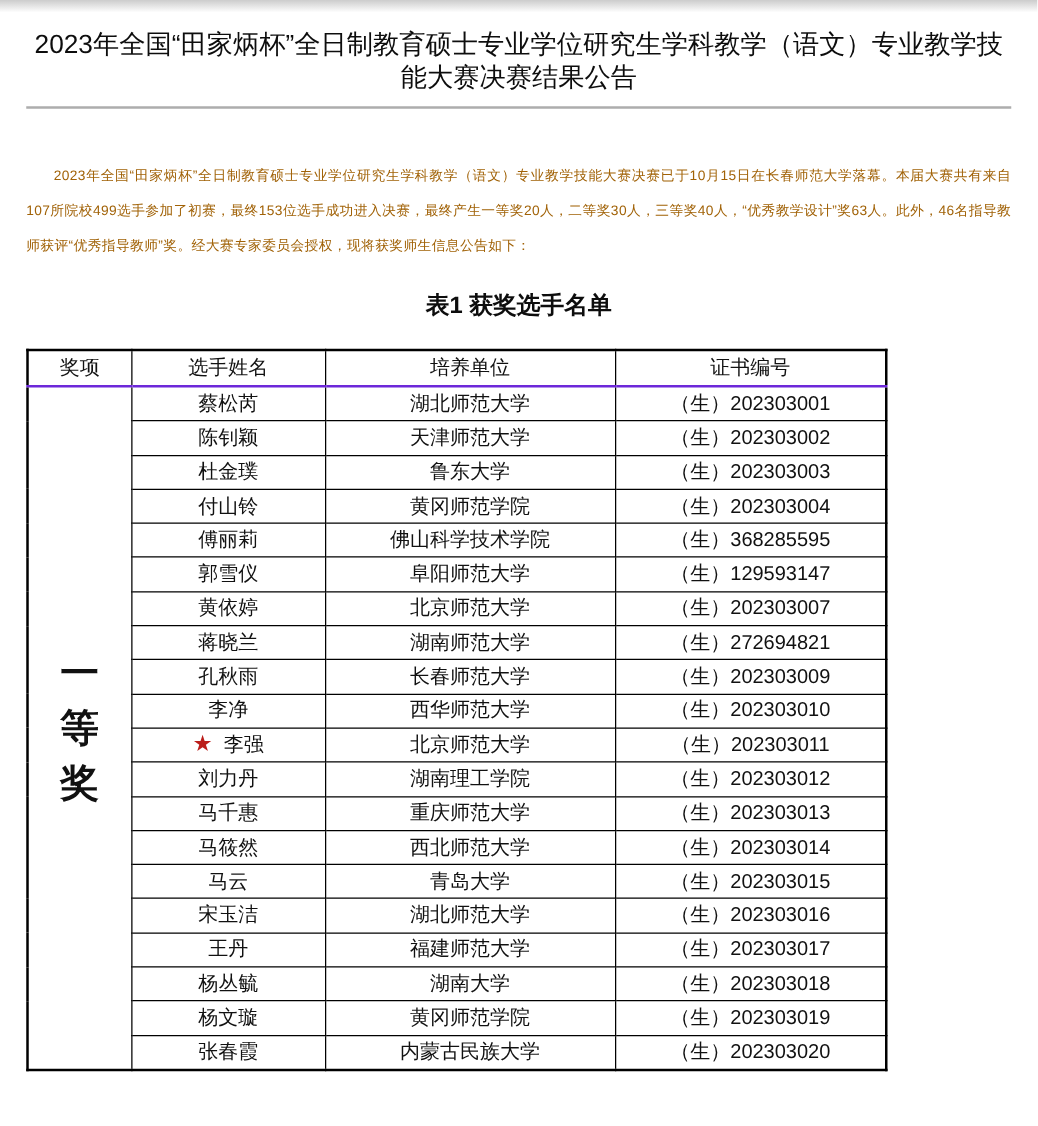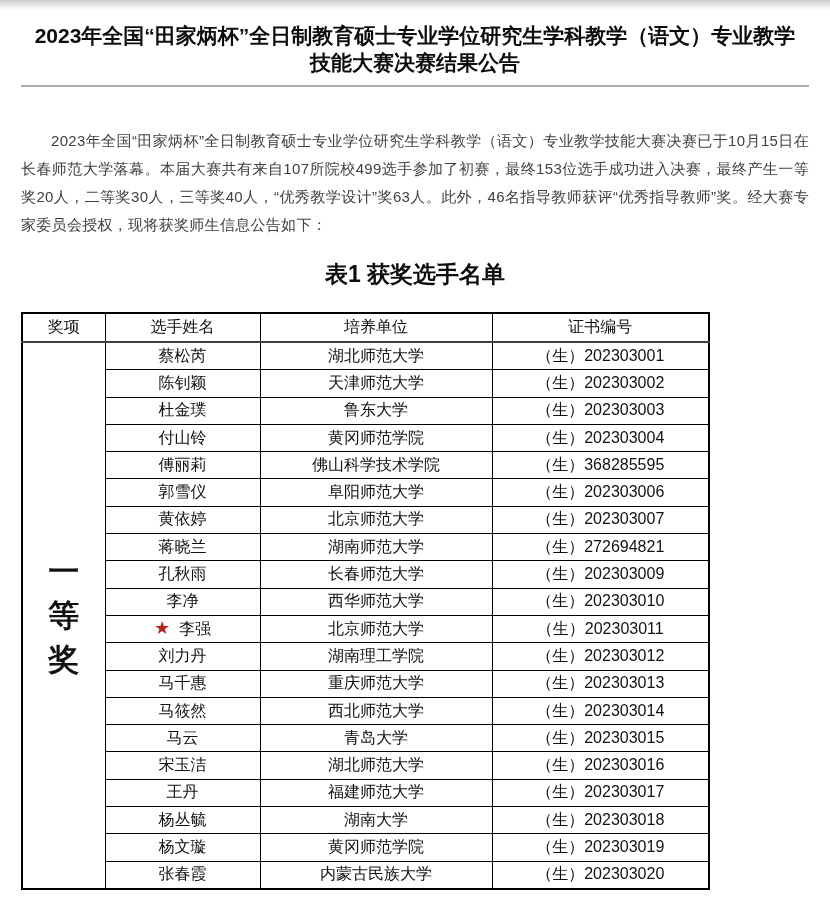--- a/index.html
+++ b/index.html
@@ -3,49 +3,49 @@
 <meta charset="utf-8">
 <style>
   html,body{margin:0;padding:0;}
   body{
     width:830px;height:901px;overflow:hidden;background:#ffffff;
     font-family:"Liberation Sans","DejaVu Sans",sans-serif;color:#111;
   }
   .top-band{height:10px;background:linear-gradient(#cccccc,#ffffff);}
   .container{padding:0 21px;}
   .page-title{
-    font-size:21px;font-weight:bold;text-align:center;
+    font-size:21px;font-weight:normal;text-align:center;
     line-height:27px;margin:12px 6px 0;color:#0d0d0d;
   }
   .meta-line{
     text-align:center;font-size:12.5px;font-weight:bold;color:#222;
     margin-top:7px;
   }
   .meta-line .clicks{margin-left:13px;}
   .header-divider{
     border:none;border-top:2px solid #adadad;margin:9px 0 0;
   }
   .intro-paragraph{
-    font-size:15px;line-height:28px;text-indent:2em;color:#404040;
+    font-size:11px;line-height:28px;text-indent:2em;color:#a16207;
     margin:40px 0 0;text-align:justify;letter-spacing:0.3px;
   }
   .table-caption{
-    text-align:center;font-size:23px;font-weight:bold;color:#0d0d0d;
+    text-align:center;font-size:19px;font-weight:bold;color:#0d0d0d;
     margin:20px 0 22px;
   }
   table.awards{
     border-collapse:collapse;table-layout:fixed;width:687px;
     border:2px solid #000;
   }
   table.awards th, table.awards td{
     border:1px solid #000;text-align:center;vertical-align:middle;
     font-size:16px;font-weight:normal;padding:0;overflow:hidden;
     white-space:nowrap;
   }
-  table.awards thead th{height:27px;border-bottom:2px solid #404040;}
+  table.awards thead th{height:27px;border-bottom:2px solid #6d28d9;}
   table.awards tbody td{height:26.3px;}
   td.award-cell{border-bottom:none;}
   .award-vertical{
     display:flex;flex-direction:column;align-items:center;gap:13px;
     font-size:31px;font-weight:bold;line-height:1;
   }
   .star{margin-right:9px;font-size:18px;line-height:1;}
 </style>
 </head>
 <body>
@@ -107,21 +107,21 @@
           <td>（生）202303004</td>
         </tr>
         <tr>
           <td><span>傅丽莉</span></td>
           <td>佛山科学技术学院</td>
           <td>（生）368285595</td>
         </tr>
         <tr>
           <td><span>郭雪仪</span></td>
           <td>阜阳师范大学</td>
-          <td>（生）202303006</td>
+          <td>（生）129593147</td>
         </tr>
         <tr>
           <td><span>黄依婷</span></td>
           <td>北京师范大学</td>
           <td>（生）202303007</td>
         </tr>
         <tr>
           <td><span>蒋晓兰</span></td>
           <td>湖南师范大学</td>
           <td>（生）272694821</td>

